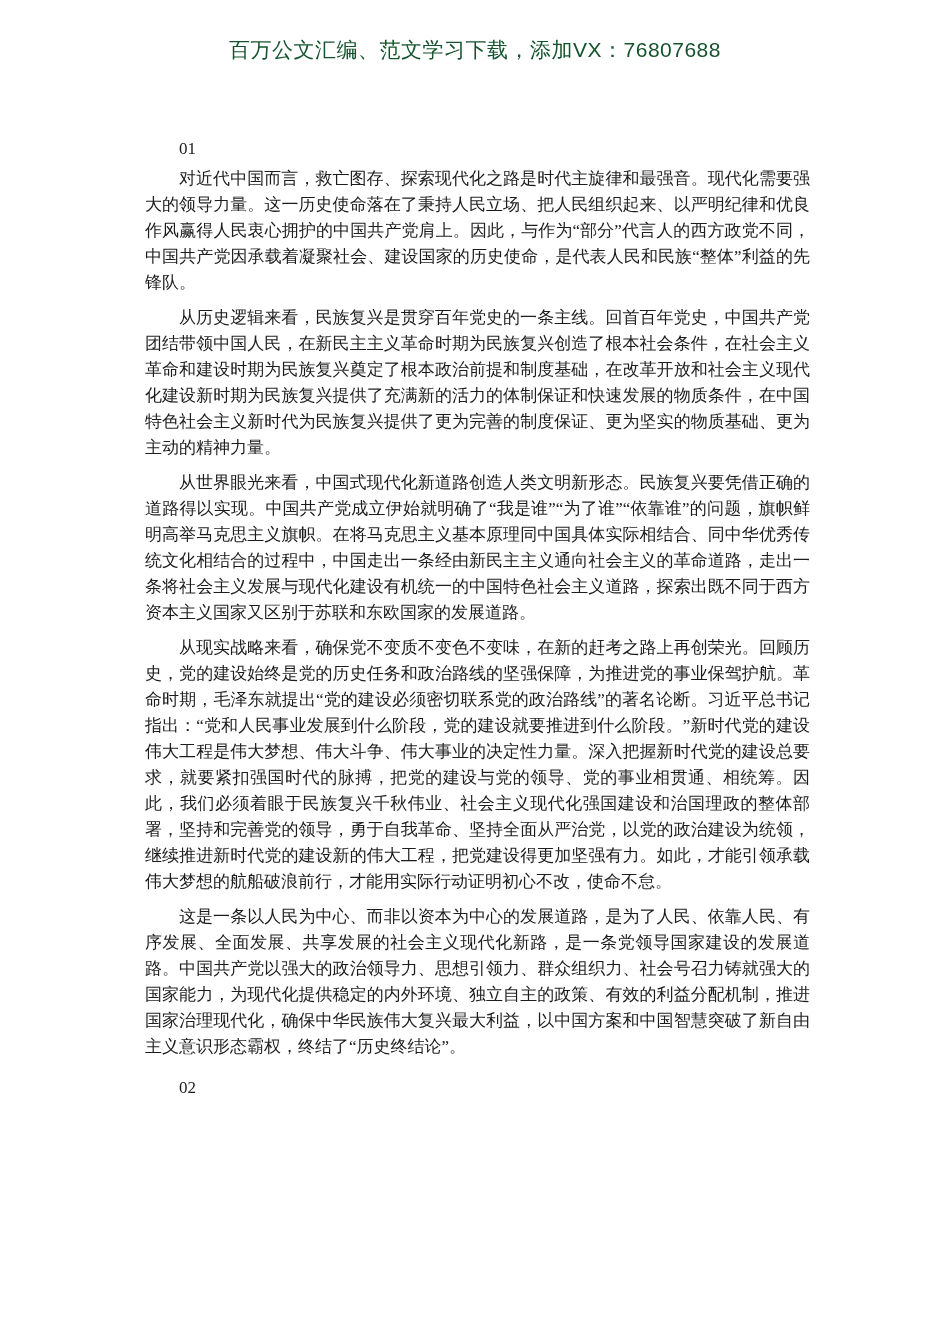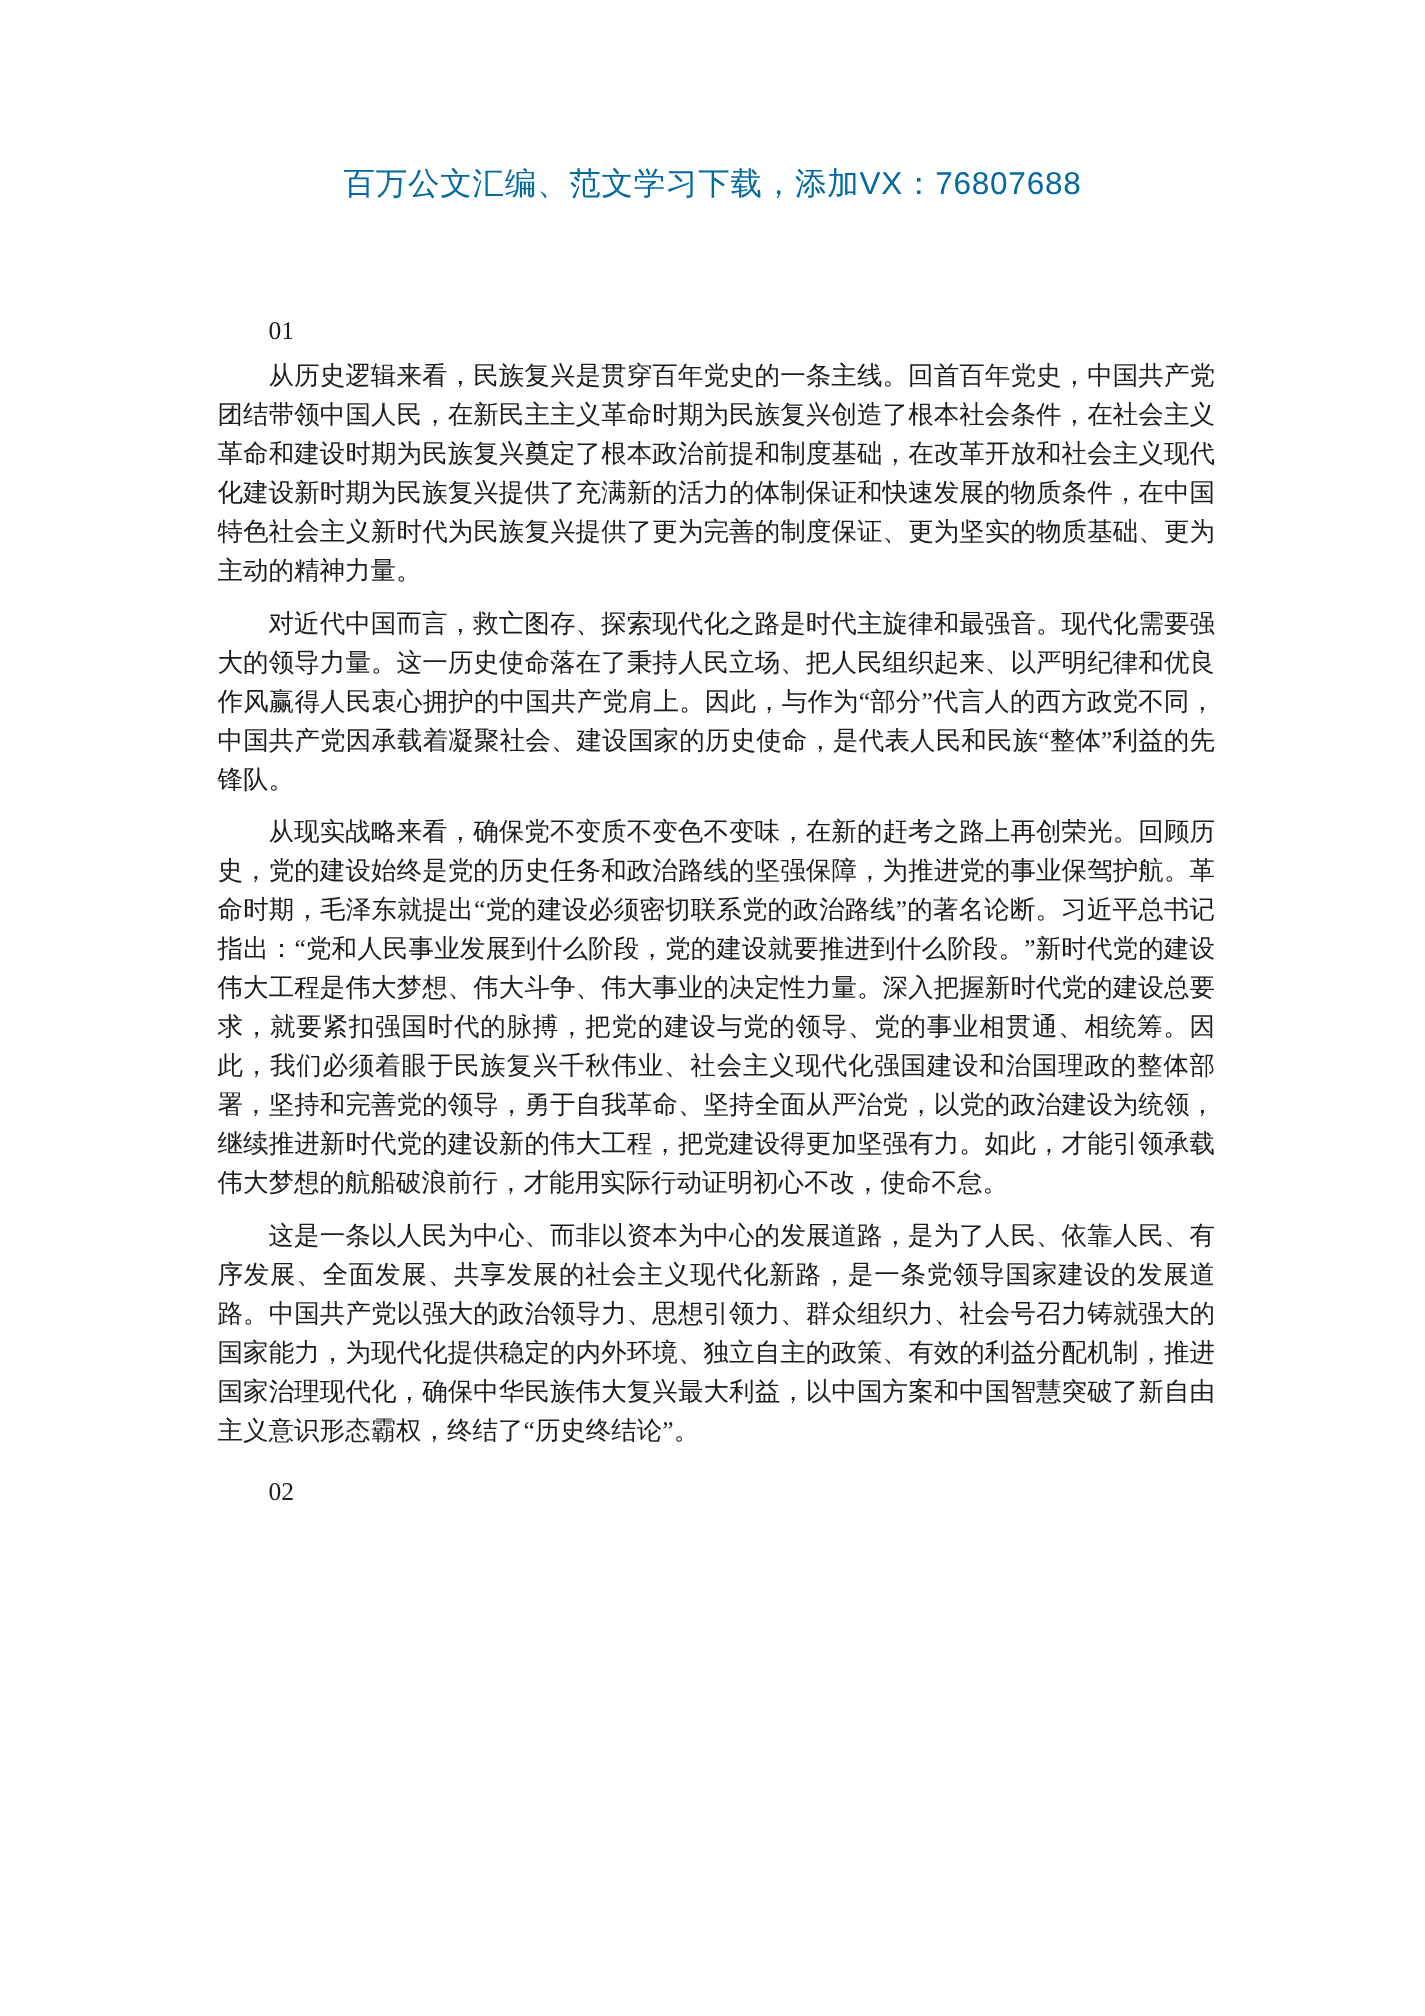--- a/index.html
+++ b/index.html
@@ -9,25 +9,25 @@
   }
   .page {
     position: relative;
     width: 950px;
     height: 1344px;
     margin: 0 auto;
     background: #ffffff;
     overflow: hidden;
   }
   .header-notice {
-    padding-top: 108px;
+    padding-top: 36px;
     text-align: center;
     font-size: 21px;
     letter-spacing: 0.5px;
-    color: #0369a1;
+    color: #14532d;
     font-family: "Liberation Sans", "DejaVu Sans", sans-serif;
   }
   .doc-body {
     margin: 72px 140px 0 145px;
     color: #1c1c1c;
     font-size: 17px;
     line-height: 26px;
     text-align: justify;
   }
   .section-marker {
@@ -46,24 +46,25 @@
 <body>
 
 <div class="page">
 
   <div class="header-notice">百万公文汇编、范文学习下载，添加VX：76807688</div>
 
   <div class="doc-body">
 
     <div class="section-marker">01</div>
 
+    <p>对近代中国而言，救亡图存、探索现代化之路是时代主旋律和最强音。现代化需要强大的领导力量。这一历史使命落在了秉持人民立场、把人民组织起来、以严明纪律和优良作风赢得人民衷心拥护的中国共产党肩上。因此，与作为“部分”代言人的西方政党不同，中国共产党因承载着凝聚社会、建设国家的历史使命，是代表人民和民族“整体”利益的先锋队。</p>
+
     <p>从历史逻辑来看，民族复兴是贯穿百年党史的一条主线。回首百年党史，中国共产党团结带领中国人民，在新民主主义革命时期为民族复兴创造了根本社会条件，在社会主义革命和建设时期为民族复兴奠定了根本政治前提和制度基础，在改革开放和社会主义现代化建设新时期为民族复兴提供了充满新的活力的体制保证和快速发展的物质条件，在中国特色社会主义新时代为民族复兴提供了更为完善的制度保证、更为坚实的物质基础、更为主动的精神力量。</p>
 
-    <p>对近代中国而言，救亡图存、探索现代化之路是时代主旋律和最强音。现代化需要强大的领导力量。这一历史使命落在了秉持人民立场、把人民组织起来、以严明纪律和优良作风赢得人民衷心拥护的中国共产党肩上。因此，与作为“部分”代言人的西方政党不同，中国共产党因承载着凝聚社会、建设国家的历史使命，是代表人民和民族“整体”利益的先锋队。</p>
-
+    <p>从世界眼光来看，中国式现代化新道路创造人类文明新形态。民族复兴要凭借正确的道路得以实现。中国共产党成立伊始就明确了“我是谁”“为了谁”“依靠谁”的问题，旗帜鲜明高举马克思主义旗帜。在将马克思主义基本原理同中国具体实际相结合、同中华优秀传统文化相结合的过程中，中国走出一条经由新民主主义通向社会主义的革命道路，走出一条将社会主义发展与现代化建设有机统一的中国特色社会主义道路，探索出既不同于西方资本主义国家又区别于苏联和东欧国家的发展道路。</p>
 
     <p>从现实战略来看，确保党不变质不变色不变味，在新的赶考之路上再创荣光。回顾历史，党的建设始终是党的历史任务和政治路线的坚强保障，为推进党的事业保驾护航。革命时期，毛泽东就提出“党的建设必须密切联系党的政治路线”的著名论断。习近平总书记指出：“党和人民事业发展到什么阶段，党的建设就要推进到什么阶段。”新时代党的建设伟大工程是伟大梦想、伟大斗争、伟大事业的决定性力量。深入把握新时代党的建设总要求，就要紧扣强国时代的脉搏，把党的建设与党的领导、党的事业相贯通、相统筹。因此，我们必须着眼于民族复兴千秋伟业、社会主义现代化强国建设和治国理政的整体部署，坚持和完善党的领导，勇于自我革命、坚持全面从严治党，以党的政治建设为统领，继续推进新时代党的建设新的伟大工程，把党建设得更加坚强有力。如此，才能引领承载伟大梦想的航船破浪前行，才能用实际行动证明初心不改，使命不怠。</p>
 
     <p>这是一条以人民为中心、而非以资本为中心的发展道路，是为了人民、依靠人民、有序发展、全面发展、共享发展的社会主义现代化新路，是一条党领导国家建设的发展道路。中国共产党以强大的政治领导力、思想引领力、群众组织力、社会号召力铸就强大的国家能力，为现代化提供稳定的内外环境、独立自主的政策、有效的利益分配机制，推进国家治理现代化，确保中华民族伟大复兴最大利益，以中国方案和中国智慧突破了新自由主义意识形态霸权，终结了“历史终结论”。</p>
 
     <div class="section-marker bottom">02</div>
 
   </div>
 
 </div>

